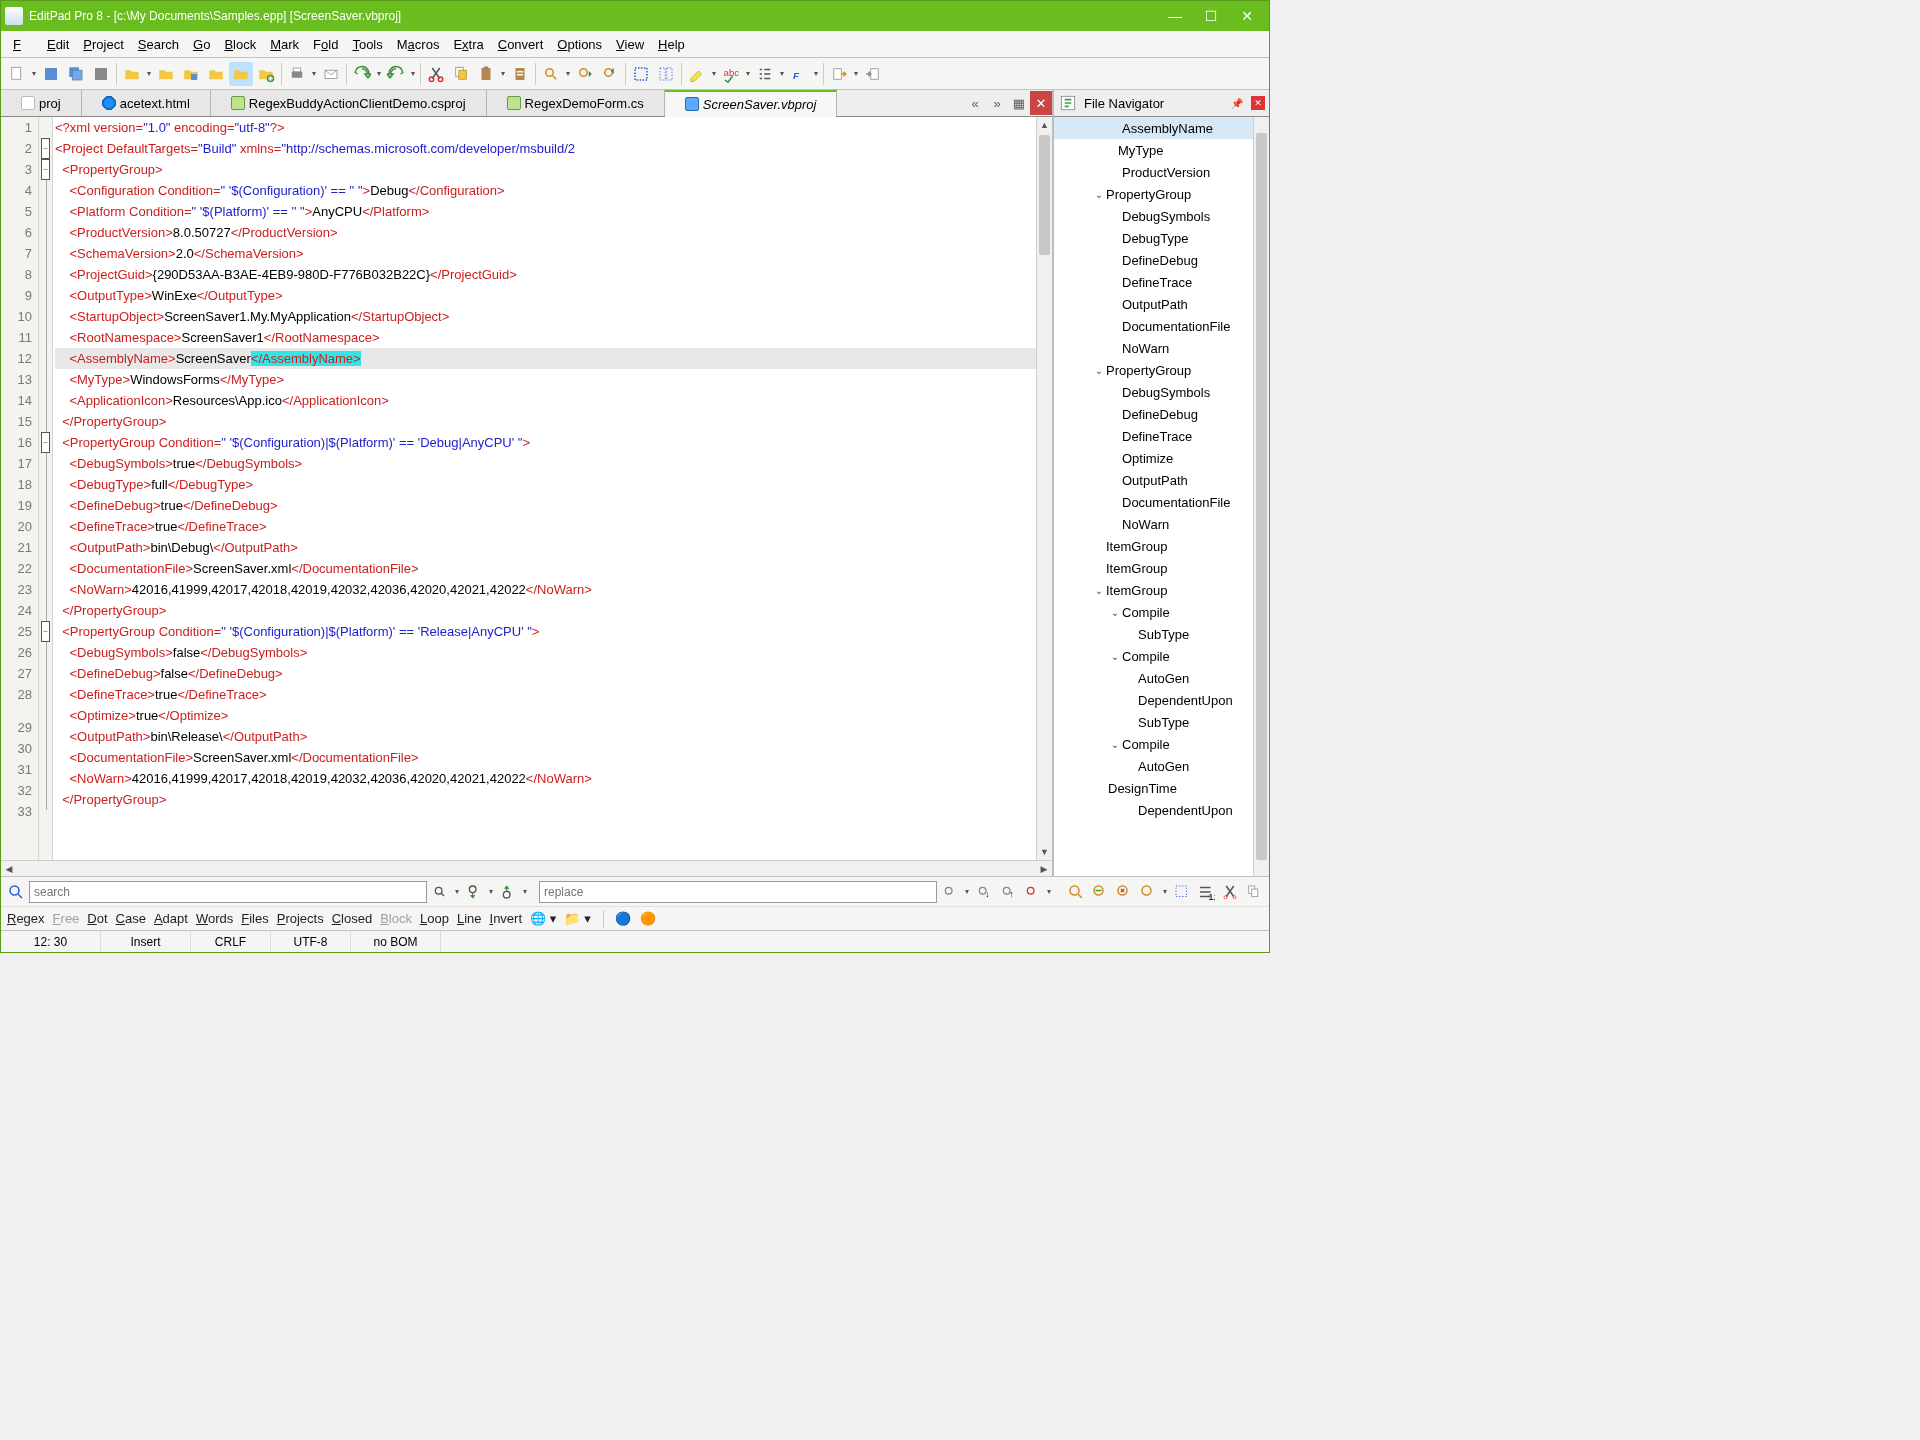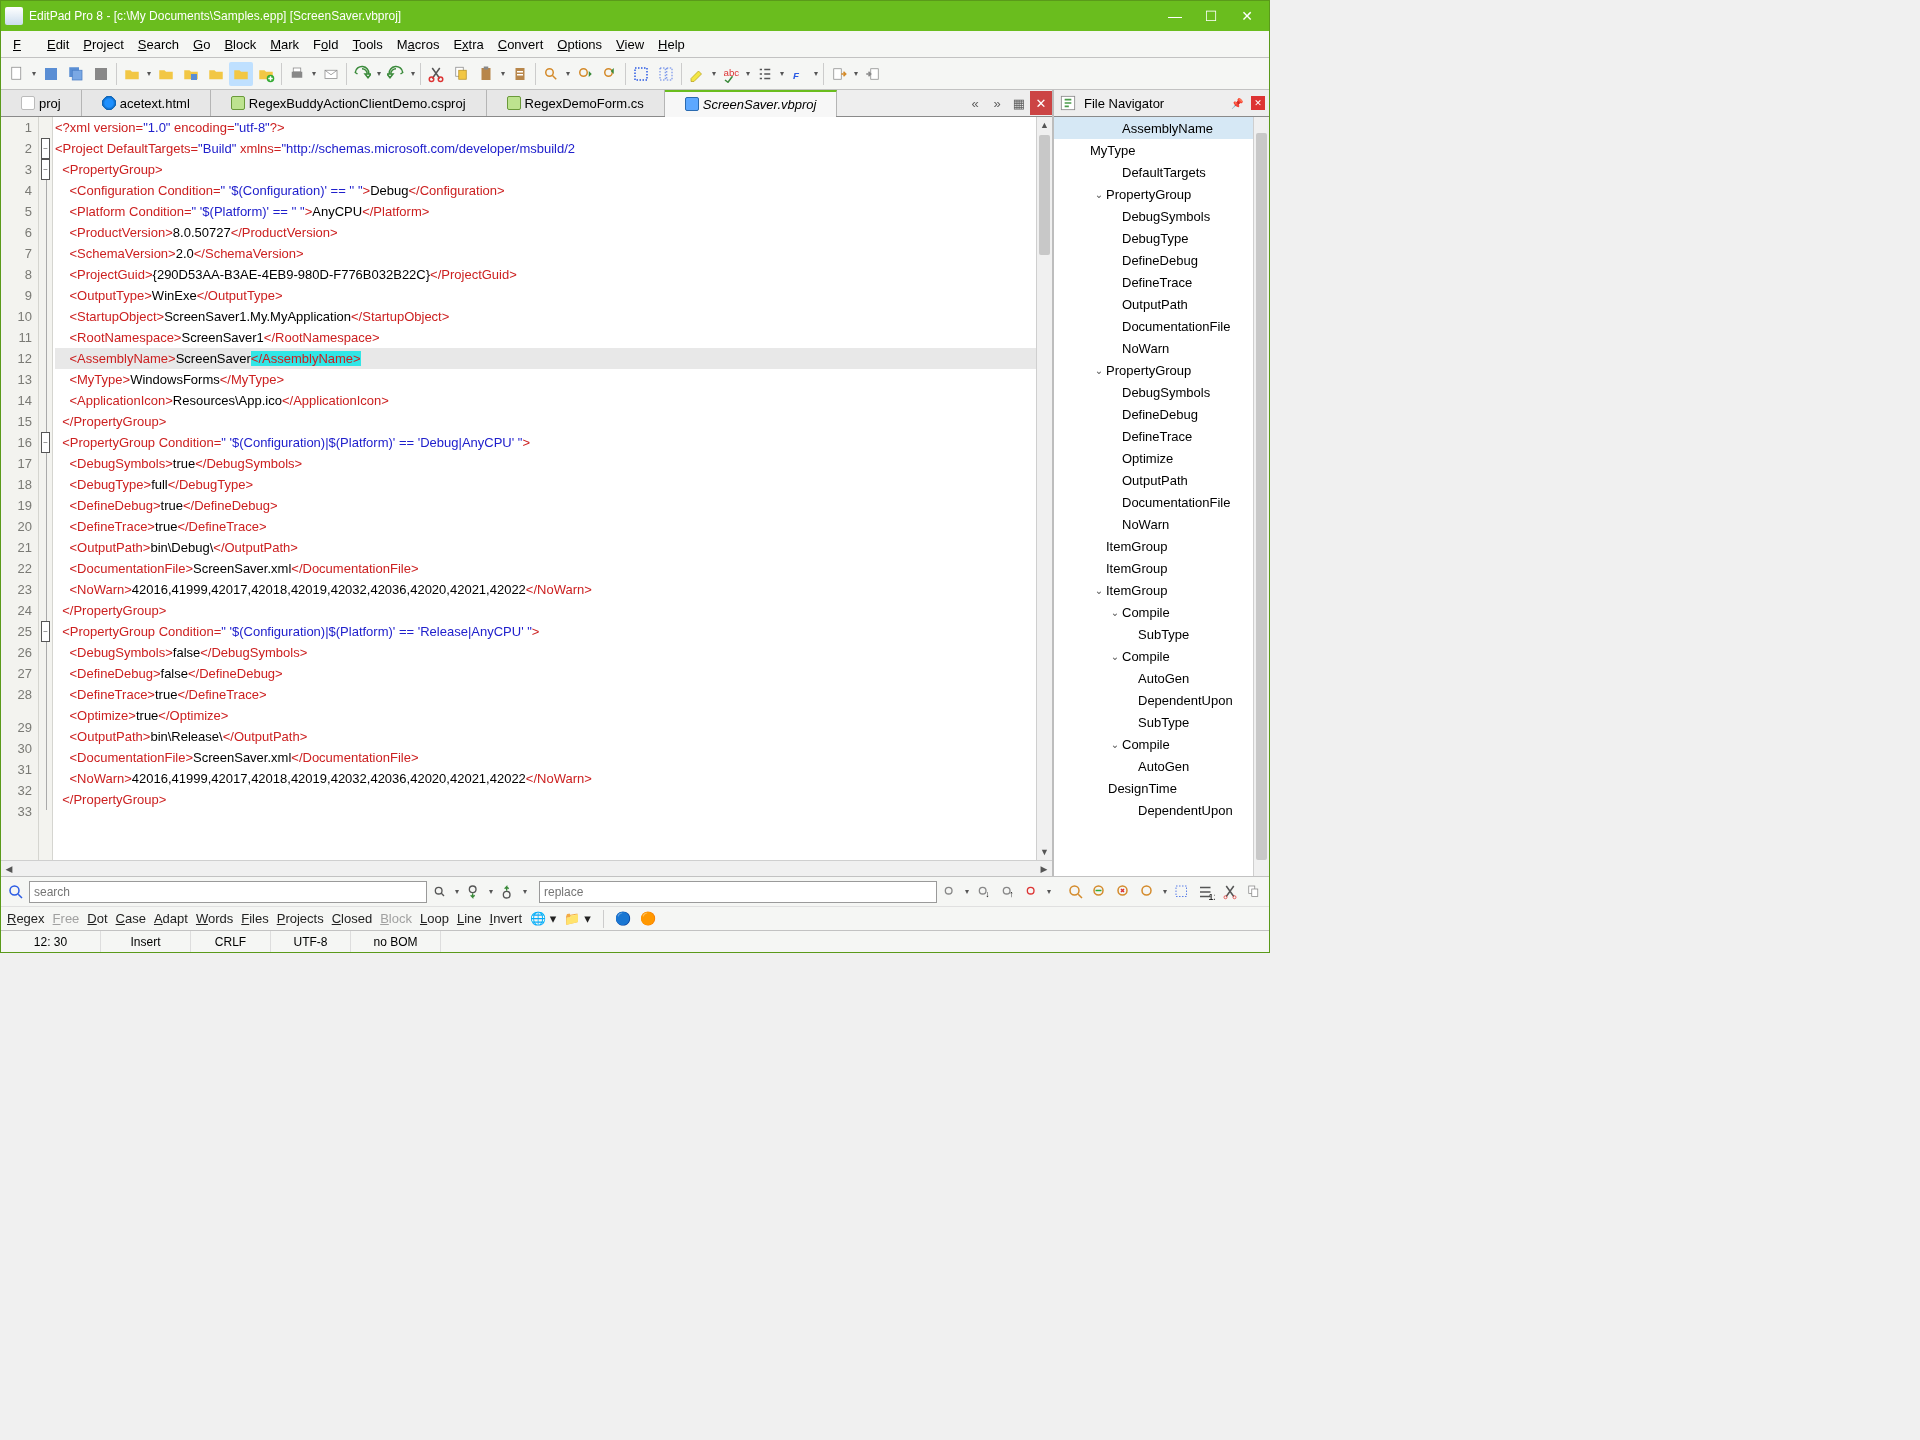--- a/index.html
+++ b/index.html
@@ -417,27 +417,27 @@
       <div class="title">File Navigator</div>
       <div class="btn">📌</div>
       <div class="btn close">✕</div>
     </div>
     <div style="flex:1;display:flex;min-height:0;">
       <div class="tree" id="tree">
           <div class="tree-row sel" style="padding-left: 54px;">
             <span class="exp"></span>
             <span>AssemblyName</span>
           </div>
-          <div class="tree-row" style="padding-left: 22px; align-items: center;">
+          <div class="tree-row" style="padding-left: 50px; align-items: center;">
             <span class="exp"></span>
             <span>MyType</span>
           </div>
           <div class="tree-row" style="padding-left: 54px;">
             <span class="exp"></span>
-            <span>DefaultTargets</span>
+            <span>ProductVersion</span>
           </div>
           <div class="tree-row" style="padding-left: 38px;">
             <span class="exp">⌄</span>
             <span>PropertyGroup</span>
           </div>
           <div class="tree-row" style="padding-left: 54px;">
             <span class="exp"></span>
             <span>DebugSymbols</span>
           </div>
           <div class="tree-row" style="padding-left: 54px;">

